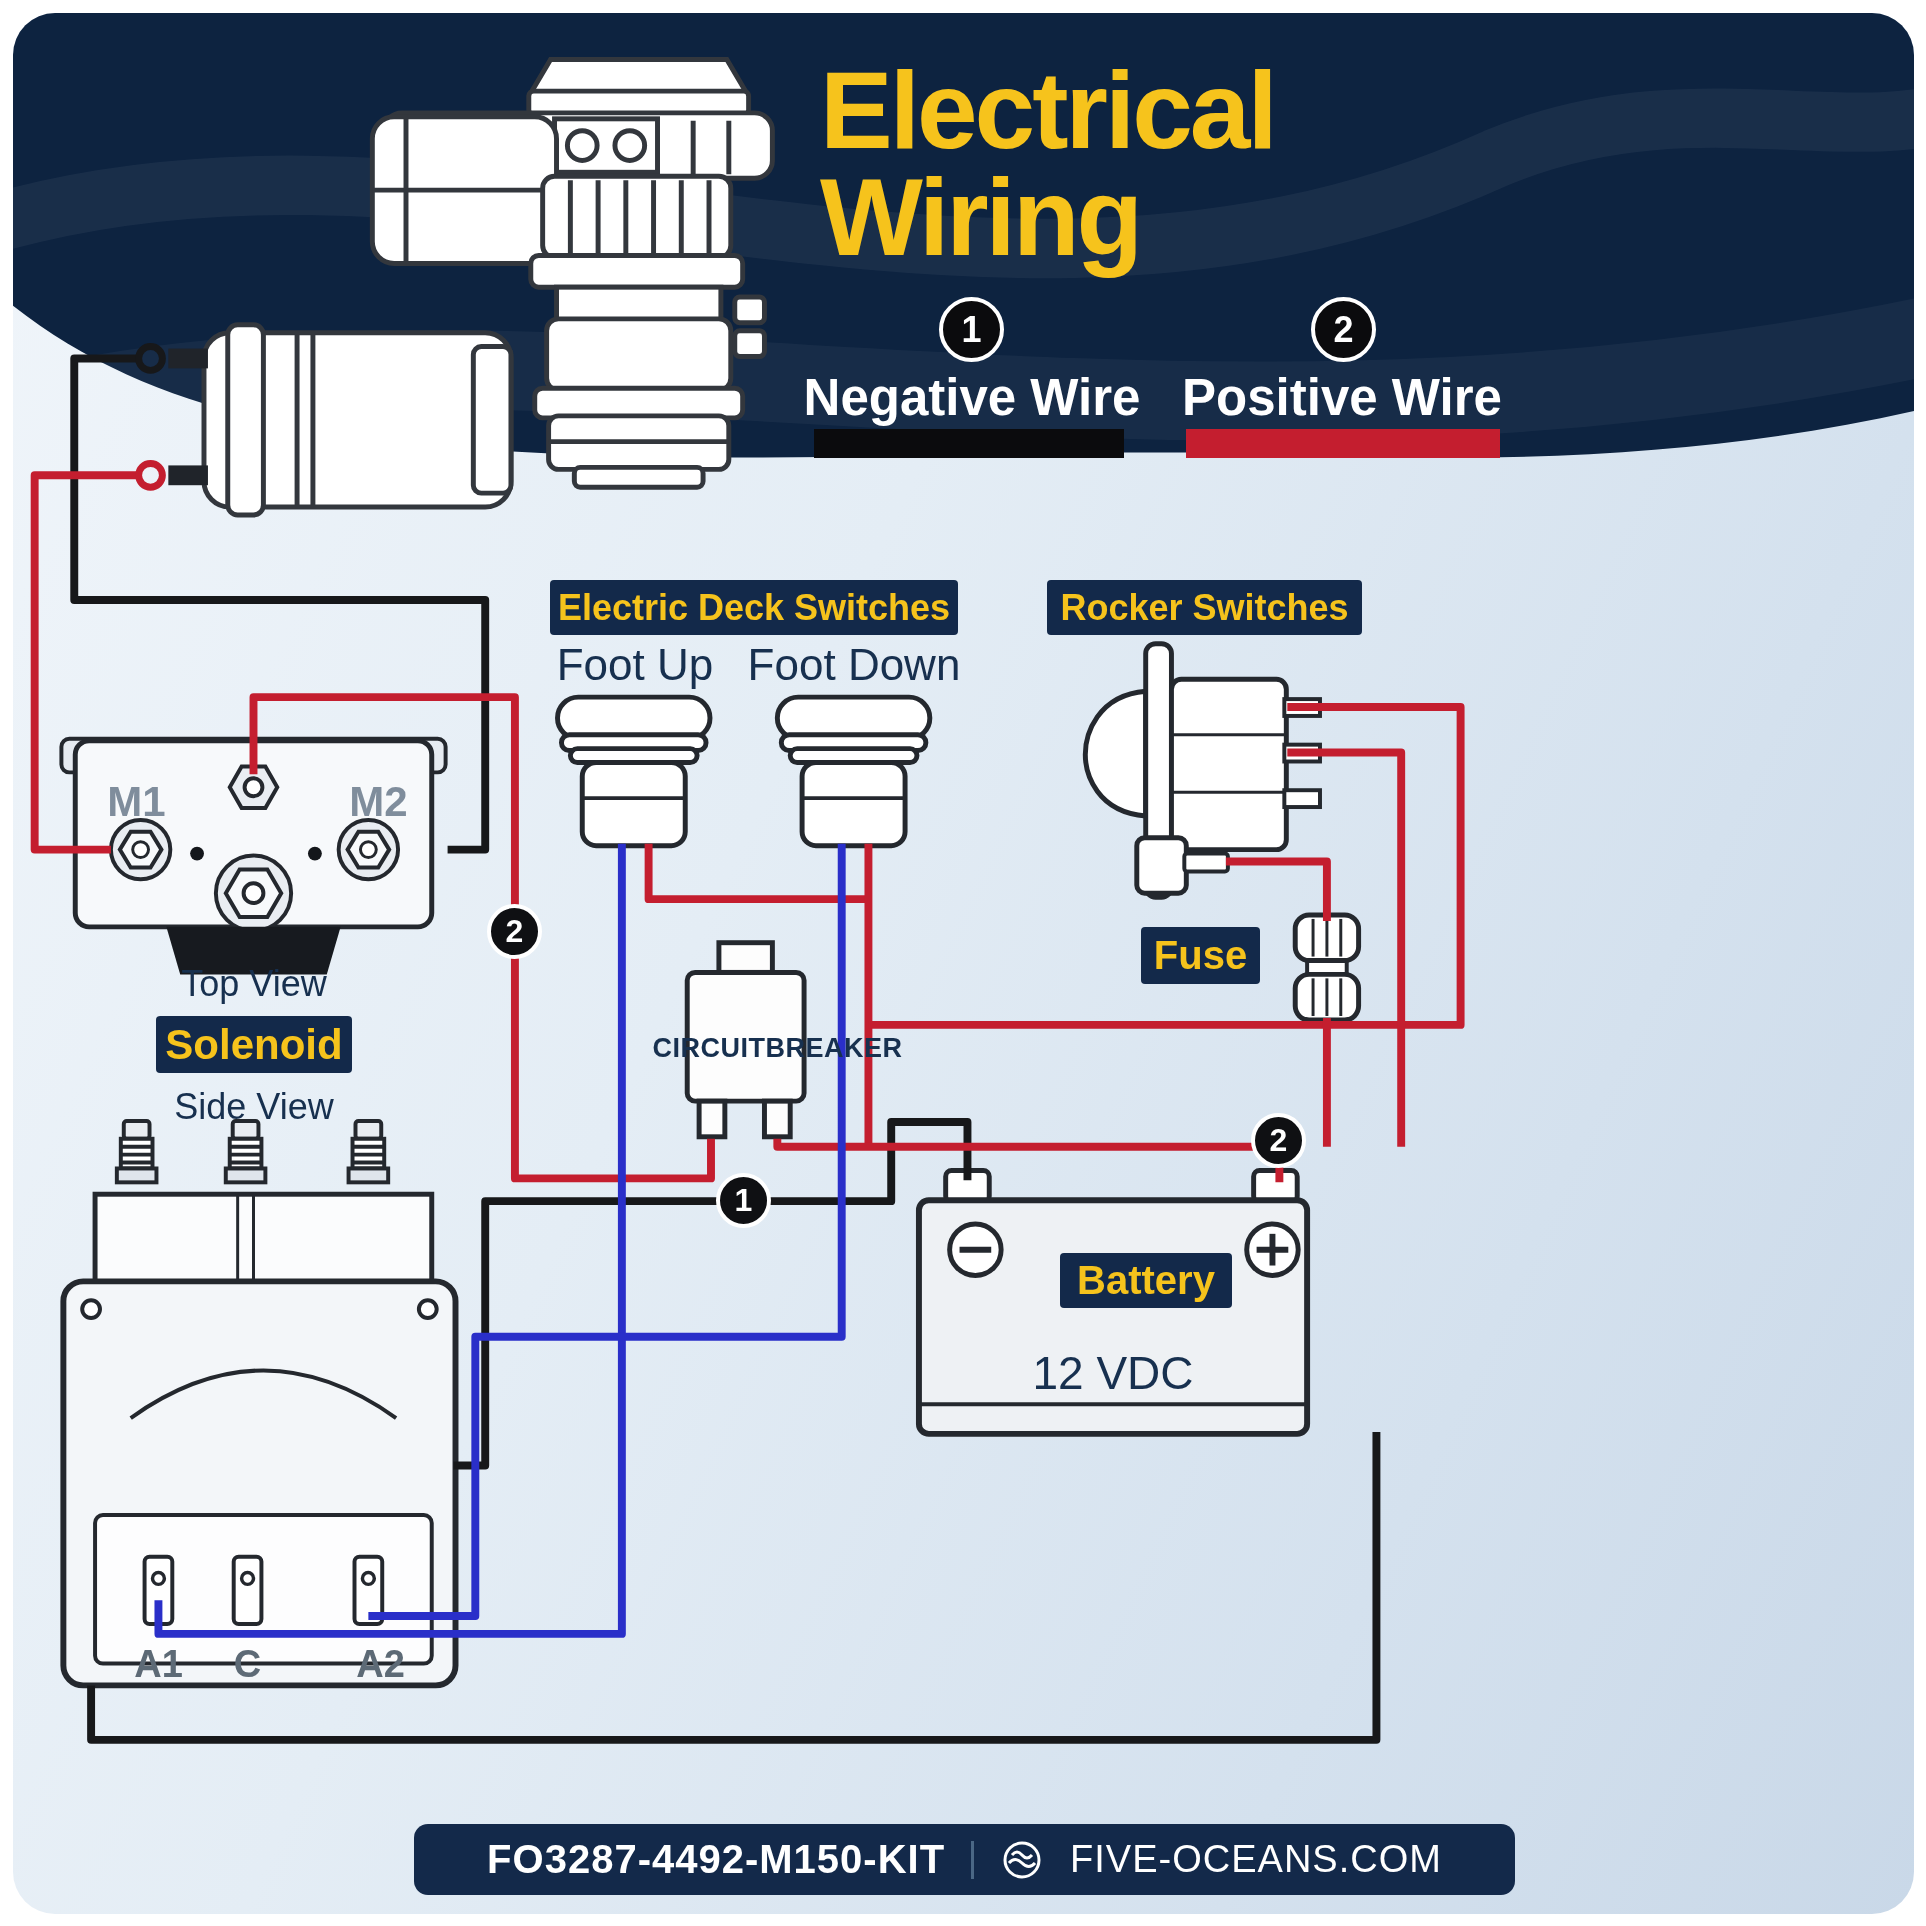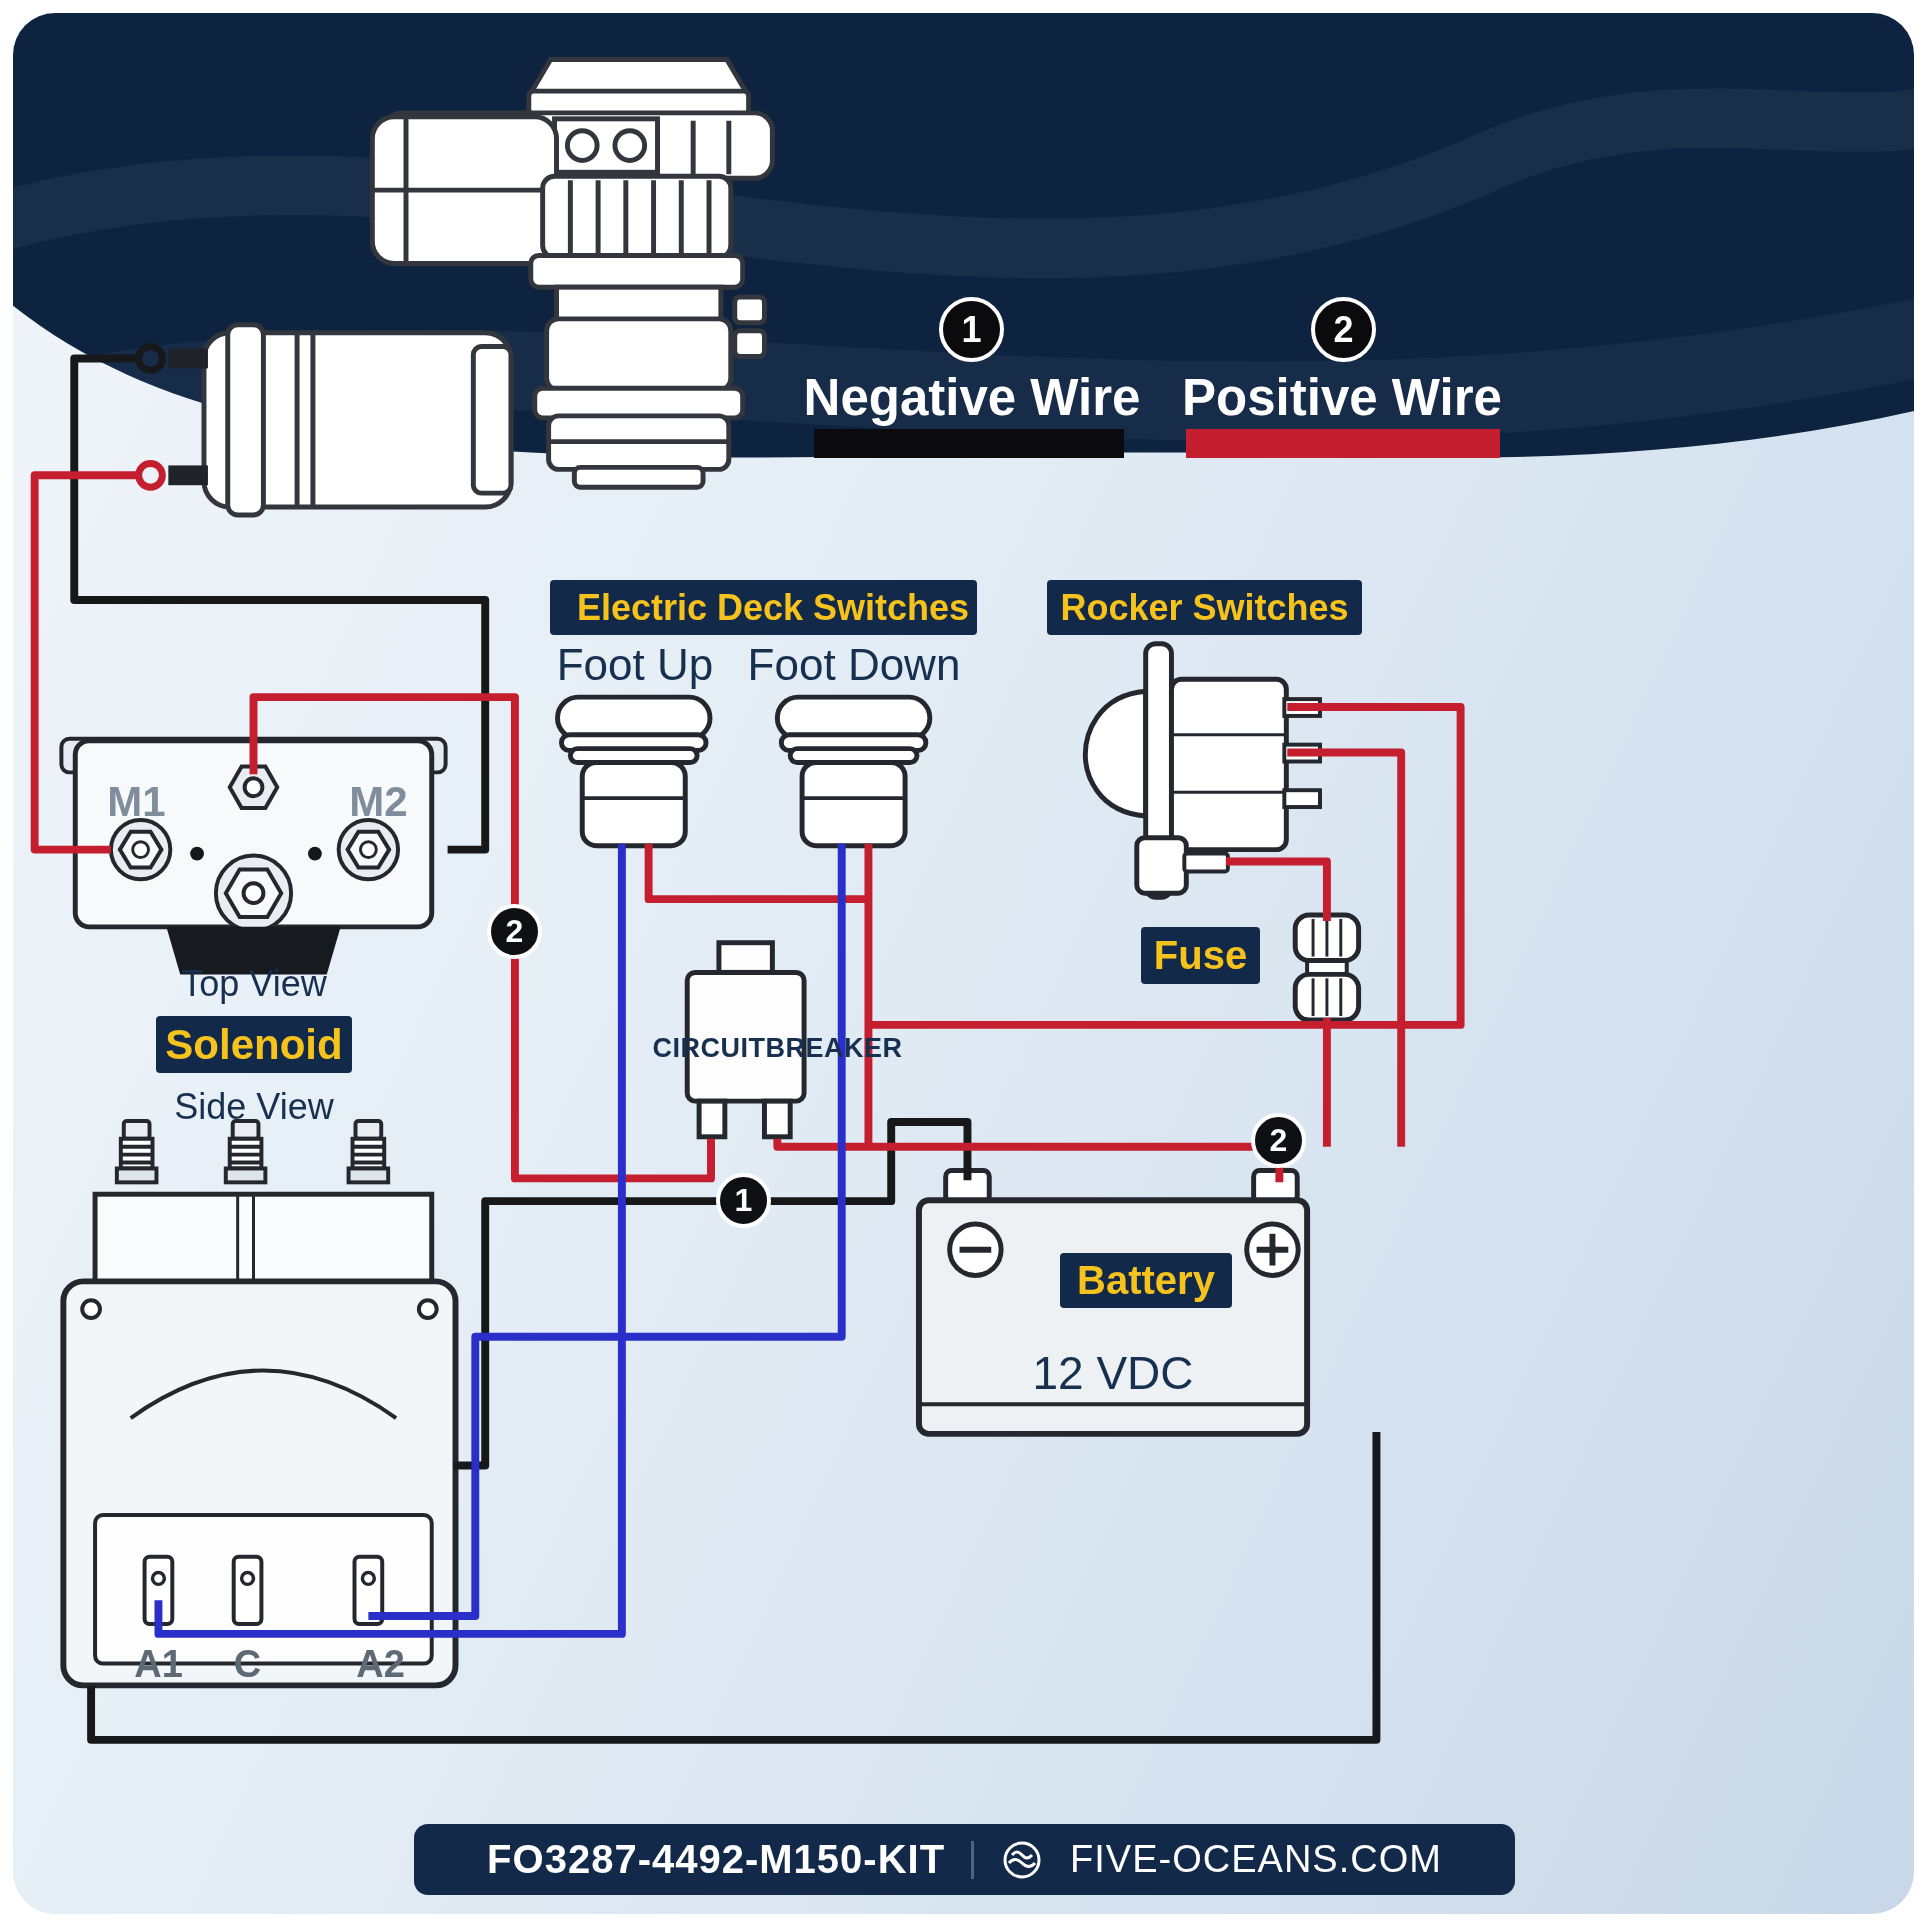--- a/index.html
+++ b/index.html
@@ -227,34 +227,38 @@
 
     <g fill="none" stroke="#2a2fc9" stroke-width="8" stroke-linejoin="round">
       <polyline points="628,852 628,1650 160,1650 160,1616"></polyline>
       <polyline points="850,852 850,1350 480,1350 480,1632 372,1632"></polyline>
     </g>
 
     <circle cx="152" cy="362" r="12" fill="none" stroke="#17181a" stroke-width="7"></circle>
     <circle cx="152" cy="480" r="12" fill="none" stroke="#c41e2f" stroke-width="7"></circle>
    </svg>
 
+   <div class="title">
+     <div>Electrical</div>
+     <div>Wiring</div>
+   </div>
 
    <div class="legend-circle" style="left:939px;top:297px;">
      <span>1</span>
    </div>
    <div class="legend-label" style="left:782px;top:370px;">Negative Wire</div>
    <div class="legend-bar" style="left:814px;top:429px;width:310px;background:#0b0b0d;"></div>
 
    <div class="legend-circle" style="left:1311px;top:297px;">
      <span>2</span>
    </div>
    <div class="legend-label" style="left:1152px;top:370px;">Positive Wire</div>
    <div class="legend-bar" style="left:1186px;top:429px;width:314px;background:#c41e2f;"></div>
 
-   <div class="badge" style="left:550px;top:580px;width:408px;height:55px;font-size:36px;padding-left:19px;">Electric Deck Switches</div>
+   <div class="badge" style="left:550px;top:580px;width:408px;height:55px;font-size:36px;">Electric Deck Switches</div>
    <div class="lbl" style="left:543px;top:640px;width:184px;height:51px;font-size:44px;">Foot Up</div>
    <div class="lbl" style="left:744px;top:640px;width:220px;height:51px;font-size:44px;">Foot Down</div>
 
    <div class="badge" style="left:1047px;top:580px;width:315px;height:55px;font-size:36px;">Rocker Switches</div>
    <div class="badge" style="left:1141px;top:927px;width:119px;height:57px;font-size:40px;">Fuse</div>
 
    <div class="lbl" style="left:156px;top:962px;width:196px;height:44px;font-size:36px;">Top View</div>
    <div class="badge" style="left:156px;top:1016px;width:196px;height:57px;font-size:42px;">Solenoid</div>
    <div class="lbl" style="left:156px;top:1085px;width:196px;height:44px;font-size:36px;">Side View</div>
 

